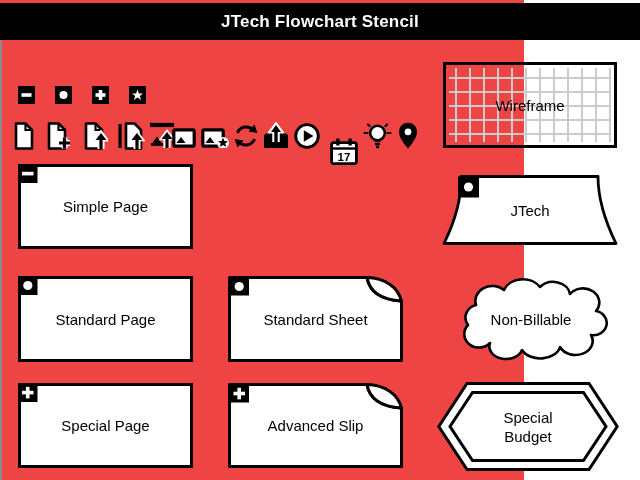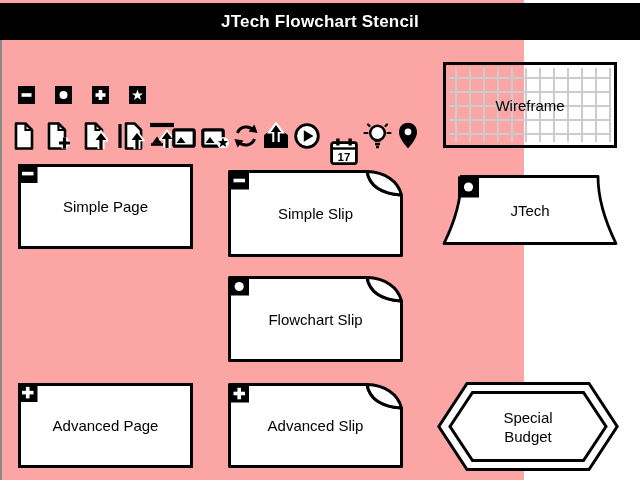--- a/index.html
+++ b/index.html
@@ -1,17 +1,17 @@
 <!DOCTYPE html>
 <html><head>
 <meta charset="utf-8">
 <style>
   html,body{margin:0;padding:0;}
   body{width:640px;height:480px;background:#fff;font-family:"Liberation Sans",sans-serif;overflow:hidden;}
-  #screen{position:relative;width:524px;height:480px;background:#fca5a5;}
+  #screen{position:relative;width:524px;height:480px;background:#ef4444;}
   #titlebar{position:absolute;left:0;top:3px;width:640px;height:37px;background:#000;
             display:flex;align-items:center;justify-content:center;}
   #titlebar .title{color:#fff;font-size:17px;font-weight:bold;letter-spacing:.2px;}
   #left-border{position:absolute;left:0;top:40px;width:2px;height:440px;background:#8a8a8a;}
   .icon{position:absolute;}
   .icon svg{display:block;}
   .shape{position:absolute;}
   .shape svg{position:absolute;left:0;top:0;}
   .shape .label{position:absolute;left:0;top:0;right:0;bottom:0;display:flex;
                 align-items:center;justify-content:center;font-size:15px;color:#000;
@@ -180,59 +180,64 @@
 
   <div class="shape" style="left:18px;top:164px;width:175px;height:85px">
     <svg width="175" height="85" viewBox="0 0 175 85">
         <rect x="1.5" y="1.5" width="172" height="82" fill="#fff" stroke="#000" stroke-width="3"></rect>
         <rect x="0" y="0" width="19.5" height="19" fill="#000"></rect>
         <rect x="4" y="7.8" width="11.5" height="3.6" fill="#fff"></rect>
       </svg>
     <span class="label">Simple Page</span>
   </div>
 
-  <div class="shape" style="left:228px;top:170px;width:175px;height:87px">
-    <svg width="175" height="87" viewBox="0 0 175 87">
-        <path d="M139,1.5 H1.5 V85.5 H173.5 V25 C150,23.5 141,13 139,1.5 Z" fill="#fff" stroke="#000" stroke-width="3" stroke-linejoin="round"></path>
-        <path d="M139,1.5 C157,2 170,11 173.5,25 C150,23.5 141,13 139,1.5 Z" fill="#fff" stroke="#000" stroke-width="3" stroke-linejoin="round"></path>
-        <rect x="1.5" y="1.5" width="19.5" height="18" fill="#000"></rect>
-        <rect x="5.5" y="8.7" width="11.5" height="3.6" fill="#fff"></rect>
-      </svg>
-    <span class="label">Simple Slip</span>
-  </div>
 
   <div class="shape" style="left:442px;top:175px;width:176px;height:70px">
     <svg width="176" height="70" viewBox="0 0 176 70">
         <path d="M19,1.5 H156 C156,25 163,46 174,68.5 H2 C13,46 19.8,25 19,1.5 Z" fill="#fff" stroke="#000" stroke-width="2.8" stroke-linejoin="round"></path>
         <rect x="16" y="1.5" width="21" height="21" fill="#000"></rect>
         <circle cx="26.5" cy="12" r="4.6" fill="#fff"></circle>
       </svg>
     <span class="label">JTech</span>
   </div>
 
+  <div class="shape" style="left:18px;top:276px;width:175px;height:86px">
+    <svg width="175" height="86" viewBox="0 0 175 86">
+        <rect x="1.5" y="1.5" width="172" height="83" fill="#fff" stroke="#000" stroke-width="3"></rect>
+        <rect x="0" y="0" width="19.5" height="19" fill="#000"></rect>
+        <circle cx="9.8" cy="9.5" r="4.6" fill="#fff"></circle>
+      </svg>
+    <span class="label">Standard Page</span>
+  </div>
 
   <div class="shape" style="left:228px;top:276px;width:175px;height:86px">
     <svg width="175" height="86" viewBox="0 0 175 86">
         <path d="M139,1.5 H1.5 V84.5 H173.5 V25 C150,23.5 141,13 139,1.5 Z" fill="#fff" stroke="#000" stroke-width="3" stroke-linejoin="round"></path>
         <path d="M139,1.5 C157,2 170,11 173.5,25 C150,23.5 141,13 139,1.5 Z" fill="#fff" stroke="#000" stroke-width="3" stroke-linejoin="round"></path>
         <rect x="1.5" y="1.5" width="19.5" height="18" fill="#000"></rect>
         <circle cx="11.2" cy="10.5" r="4.6" fill="#fff"></circle>
       </svg>
-    <span class="label">Flowchart Slip</span>
-  </div>
-
+    <span class="label">Standard Sheet</span>
+  </div>
+
+  <div class="shape" style="left:448px;top:277px;width:166px;height:84px">
+    <svg width="166" height="84" viewBox="0 0 166 84">
+        <path d="M28,28 A17,15 0 0 1 56,13 A20,16 0 0 1 92,10 A17,14 0 0 1 122,17 A15,13 0 0 1 148,34 A13,12 0 0 1 143,58 A16,13 0 0 1 112,70 A20,14 0 0 1 74,73 A16,12 0 0 1 42,66 A13,12 0 0 1 20,48 A14,13 0 0 1 28,28 Z" fill="#fff" stroke="#000" stroke-width="2.6" stroke-linejoin="round"></path>
+      </svg>
+    <span class="label">Non-Billable</span>
+  </div>
 
   <div class="shape" style="left:18px;top:383px;width:175px;height:85px">
     <svg width="175" height="85" viewBox="0 0 175 85">
         <rect x="1.5" y="1.5" width="172" height="82" fill="#fff" stroke="#000" stroke-width="3"></rect>
         <rect x="0" y="0" width="19.5" height="19" fill="#000"></rect>
         <rect x="4" y="7.8" width="11.5" height="3.6" fill="#fff"></rect>
         <rect x="7.9" y="3.9" width="3.6" height="11.5" fill="#fff"></rect>
       </svg>
-    <span class="label">Advanced Page</span>
+    <span class="label">Special Page</span>
   </div>
 
   <div class="shape" style="left:437px;top:380px;width:182px;height:93px">
     <svg width="182" height="93" viewBox="0 0 182 93">
         <path d="M1.8,46.5 L30,3.5 H152 L180.2,46.5 L152,89.5 H30 Z" fill="#fff" stroke="#000" stroke-width="3" stroke-linejoin="miter"></path>
         <path d="M13,46.5 L35.5,12.5 H146.5 L169,46.5 L146.5,80.5 H35.5 Z" fill="none" stroke="#000" stroke-width="3" stroke-linejoin="miter"></path>
       </svg>
     <span class="label" style="flex-direction:column">
       <span>Special</span>
       <span>Budget</span>

